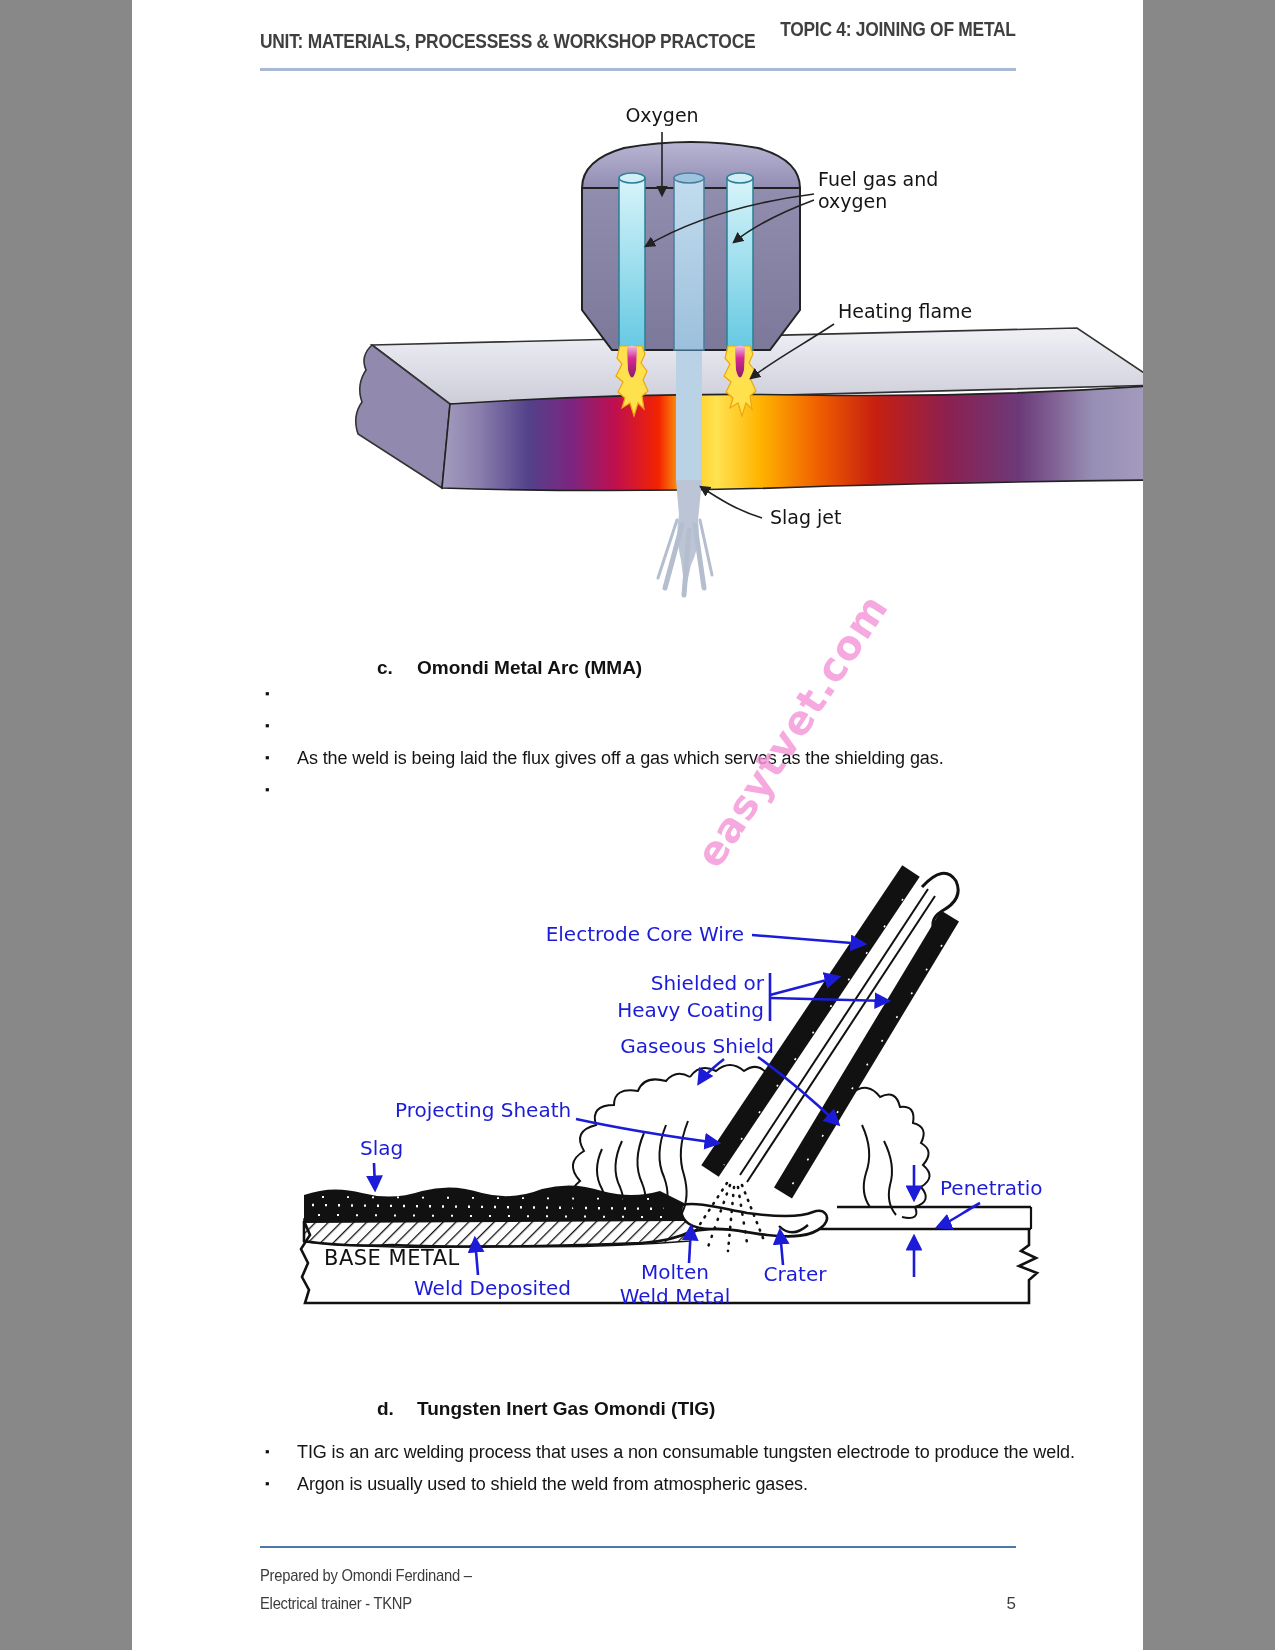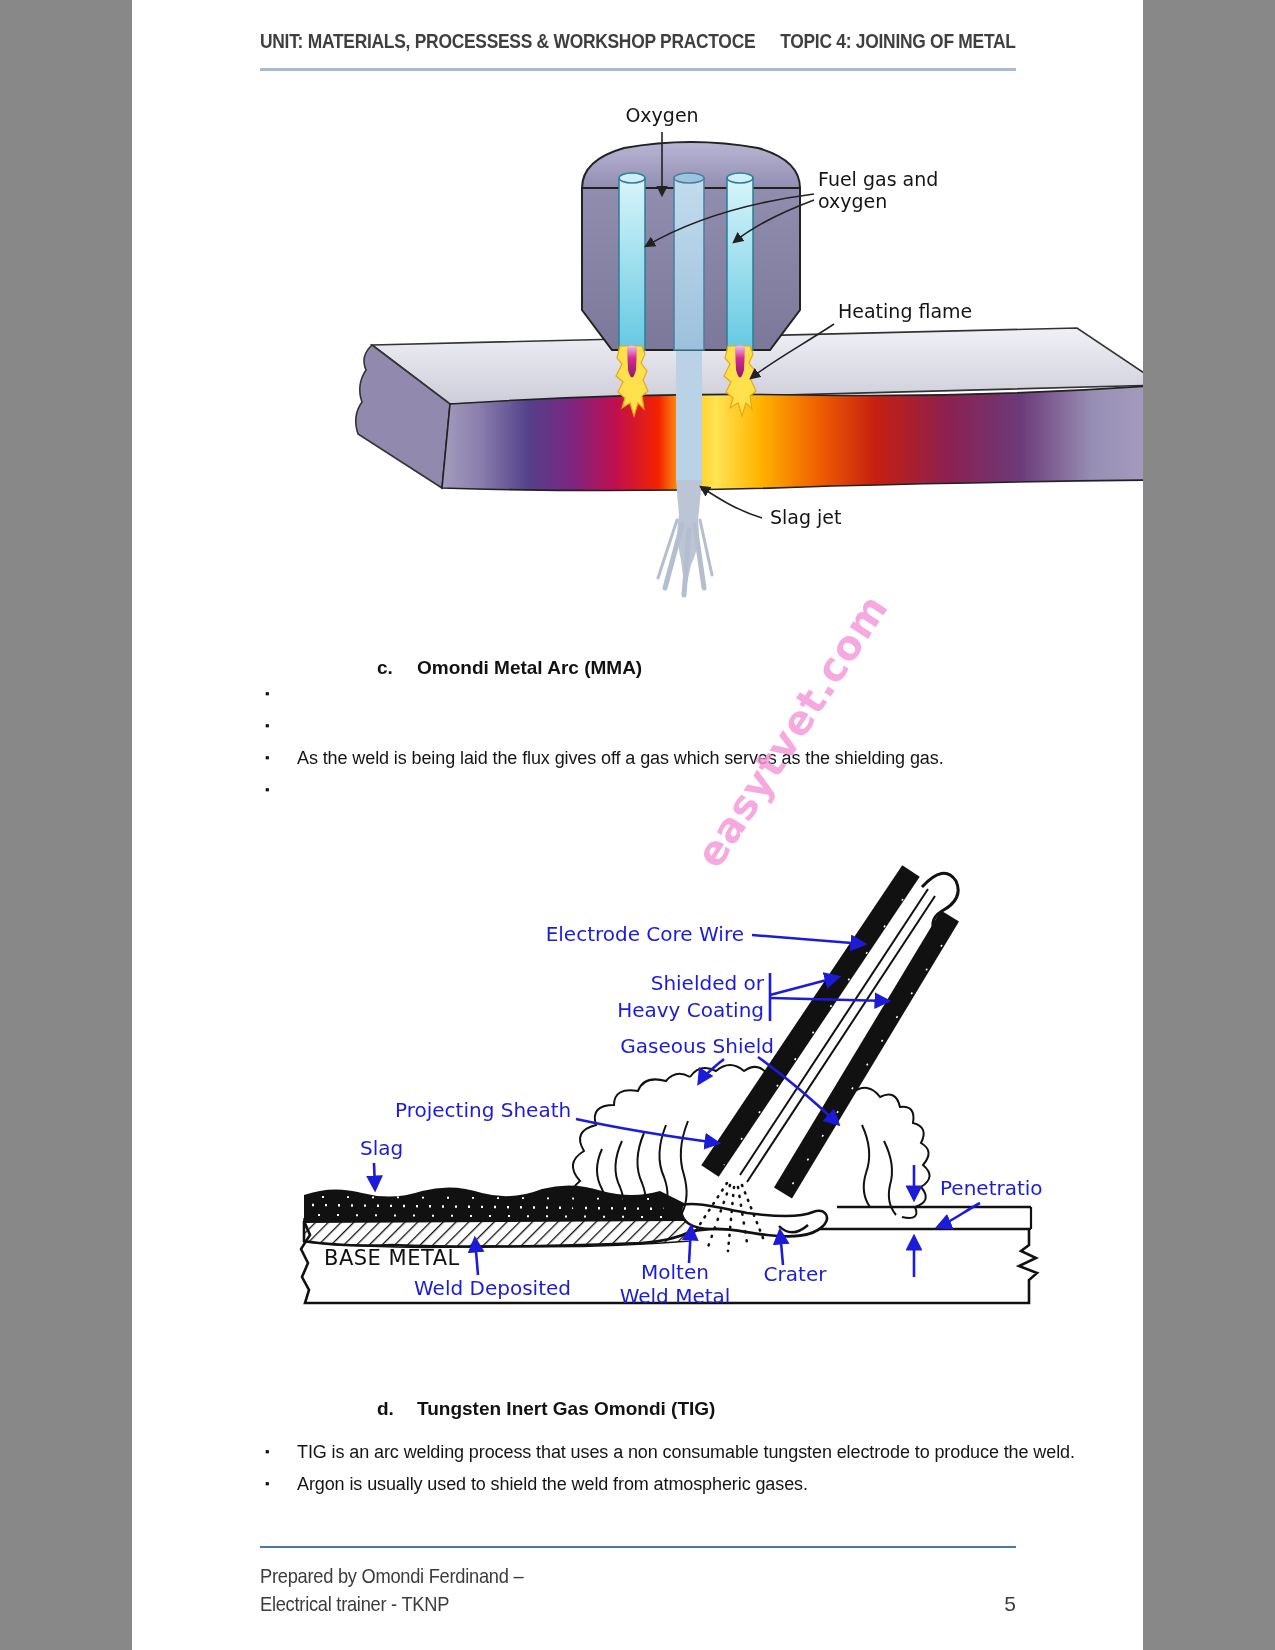--- a/index.html
+++ b/index.html
@@ -11,36 +11,36 @@
   .condR{display:inline-block;transform:scaleX(.87);transform-origin:right center;letter-spacing:-.3px;}
   .rule{height:3px;background:#a9b8d4;}
   .frule{height:2px;background:#4a78a8;}
   .sechead{font-size:19px;font-weight:bold;color:#111;display:flex;}
   .sechead .ltr{width:40px;}
   .brow{display:flex;height:32px;align-items:flex-start;font-size:18px;color:#151515;}
   .bm{width:32px;font-size:13px;padding-top:2px;color:#111;}
   .btx{white-space:nowrap;letter-spacing:-.1px;}
   .wm{font-family:"DejaVu Sans",sans-serif;font-size:40px;font-weight:bold;color:#f394d6;
       opacity:.8;white-space:nowrap;transform:rotate(-57deg);transform-origin:0 50%;letter-spacing:1px;}
-  .ftr{font-size:21px;color:#3c3c3c;line-height:28px;white-space:nowrap;}
+  .ftr{font-size:17px;color:#3c3c3c;line-height:28px;white-space:nowrap;}
   .d1lab{font-family:"DejaVu Sans",sans-serif;font-size:19px;fill:#151515;}
   .d2lab{font-family:"DejaVu Sans",sans-serif;font-size:20px;fill:#1c1cd8;}
   .d2blk{font-family:"DejaVu Sans",sans-serif;font-size:21px;fill:#111;letter-spacing:.5px;}
   .aln{stroke:#222;stroke-width:1.6;fill:none;}
   .bln{stroke:#1c1cd8;stroke-width:2.6;fill:none;}
 </style>
 </head>
 <body>
 
 <div id="page">
 
   <div class="abs hdr" style="left:128px;top:30px;">
     <span class="condL">UNIT: MATERIALS, PROCESSESS &amp; WORKSHOP PRACTOCE</span>
   </div>
-  <div class="abs hdr" style="right:127px;top:30px;">
+  <div class="abs hdr" style="right:127px;top:18px;">
     <span class="condR">TOPIC 4: JOINING OF METAL</span>
   </div>
   <div class="abs rule" style="left:128px;right:127px;top:68px;"></div>
 
   <svg class="abs" style="left:200px;top:90px;" width="840" height="515" viewBox="0 0 840 515">
     <defs>
       <linearGradient id="gTop" x1="0" y1="0" x2="0" y2="1">
         <stop offset="0" stop-color="#f0f0f6"></stop>
           <stop offset="1" stop-color="#cdcdda"></stop>
       </linearGradient>

